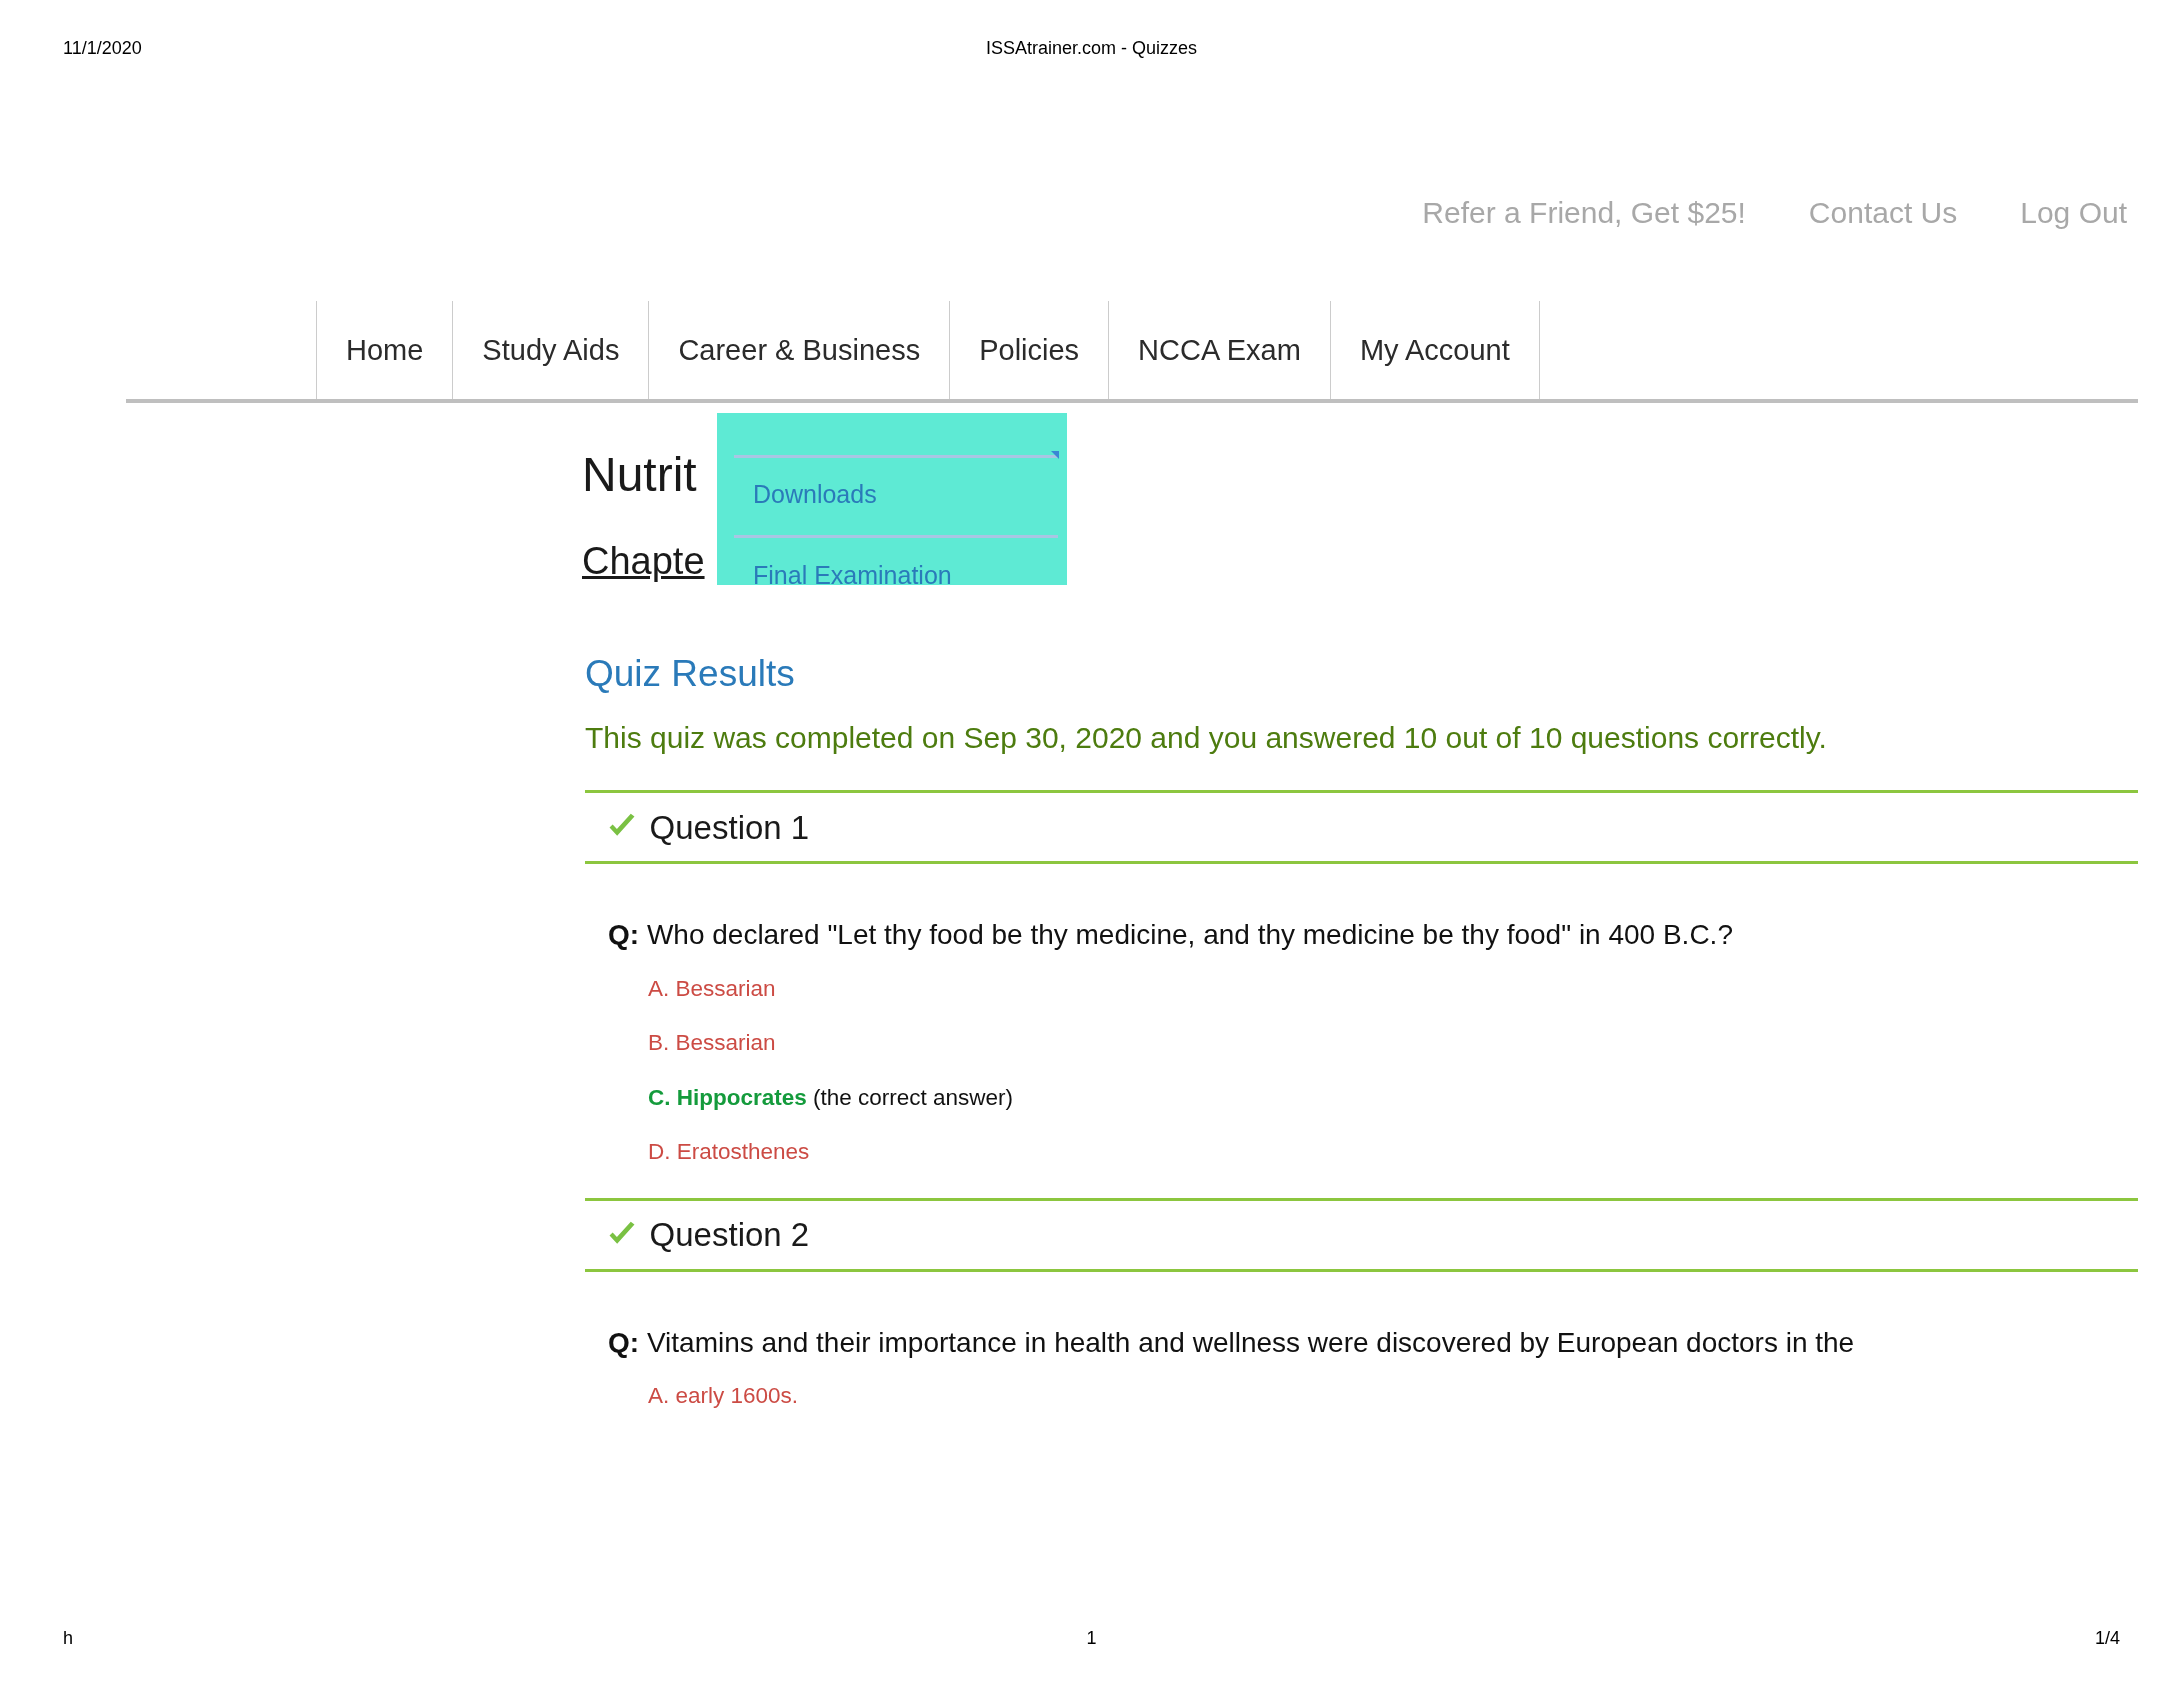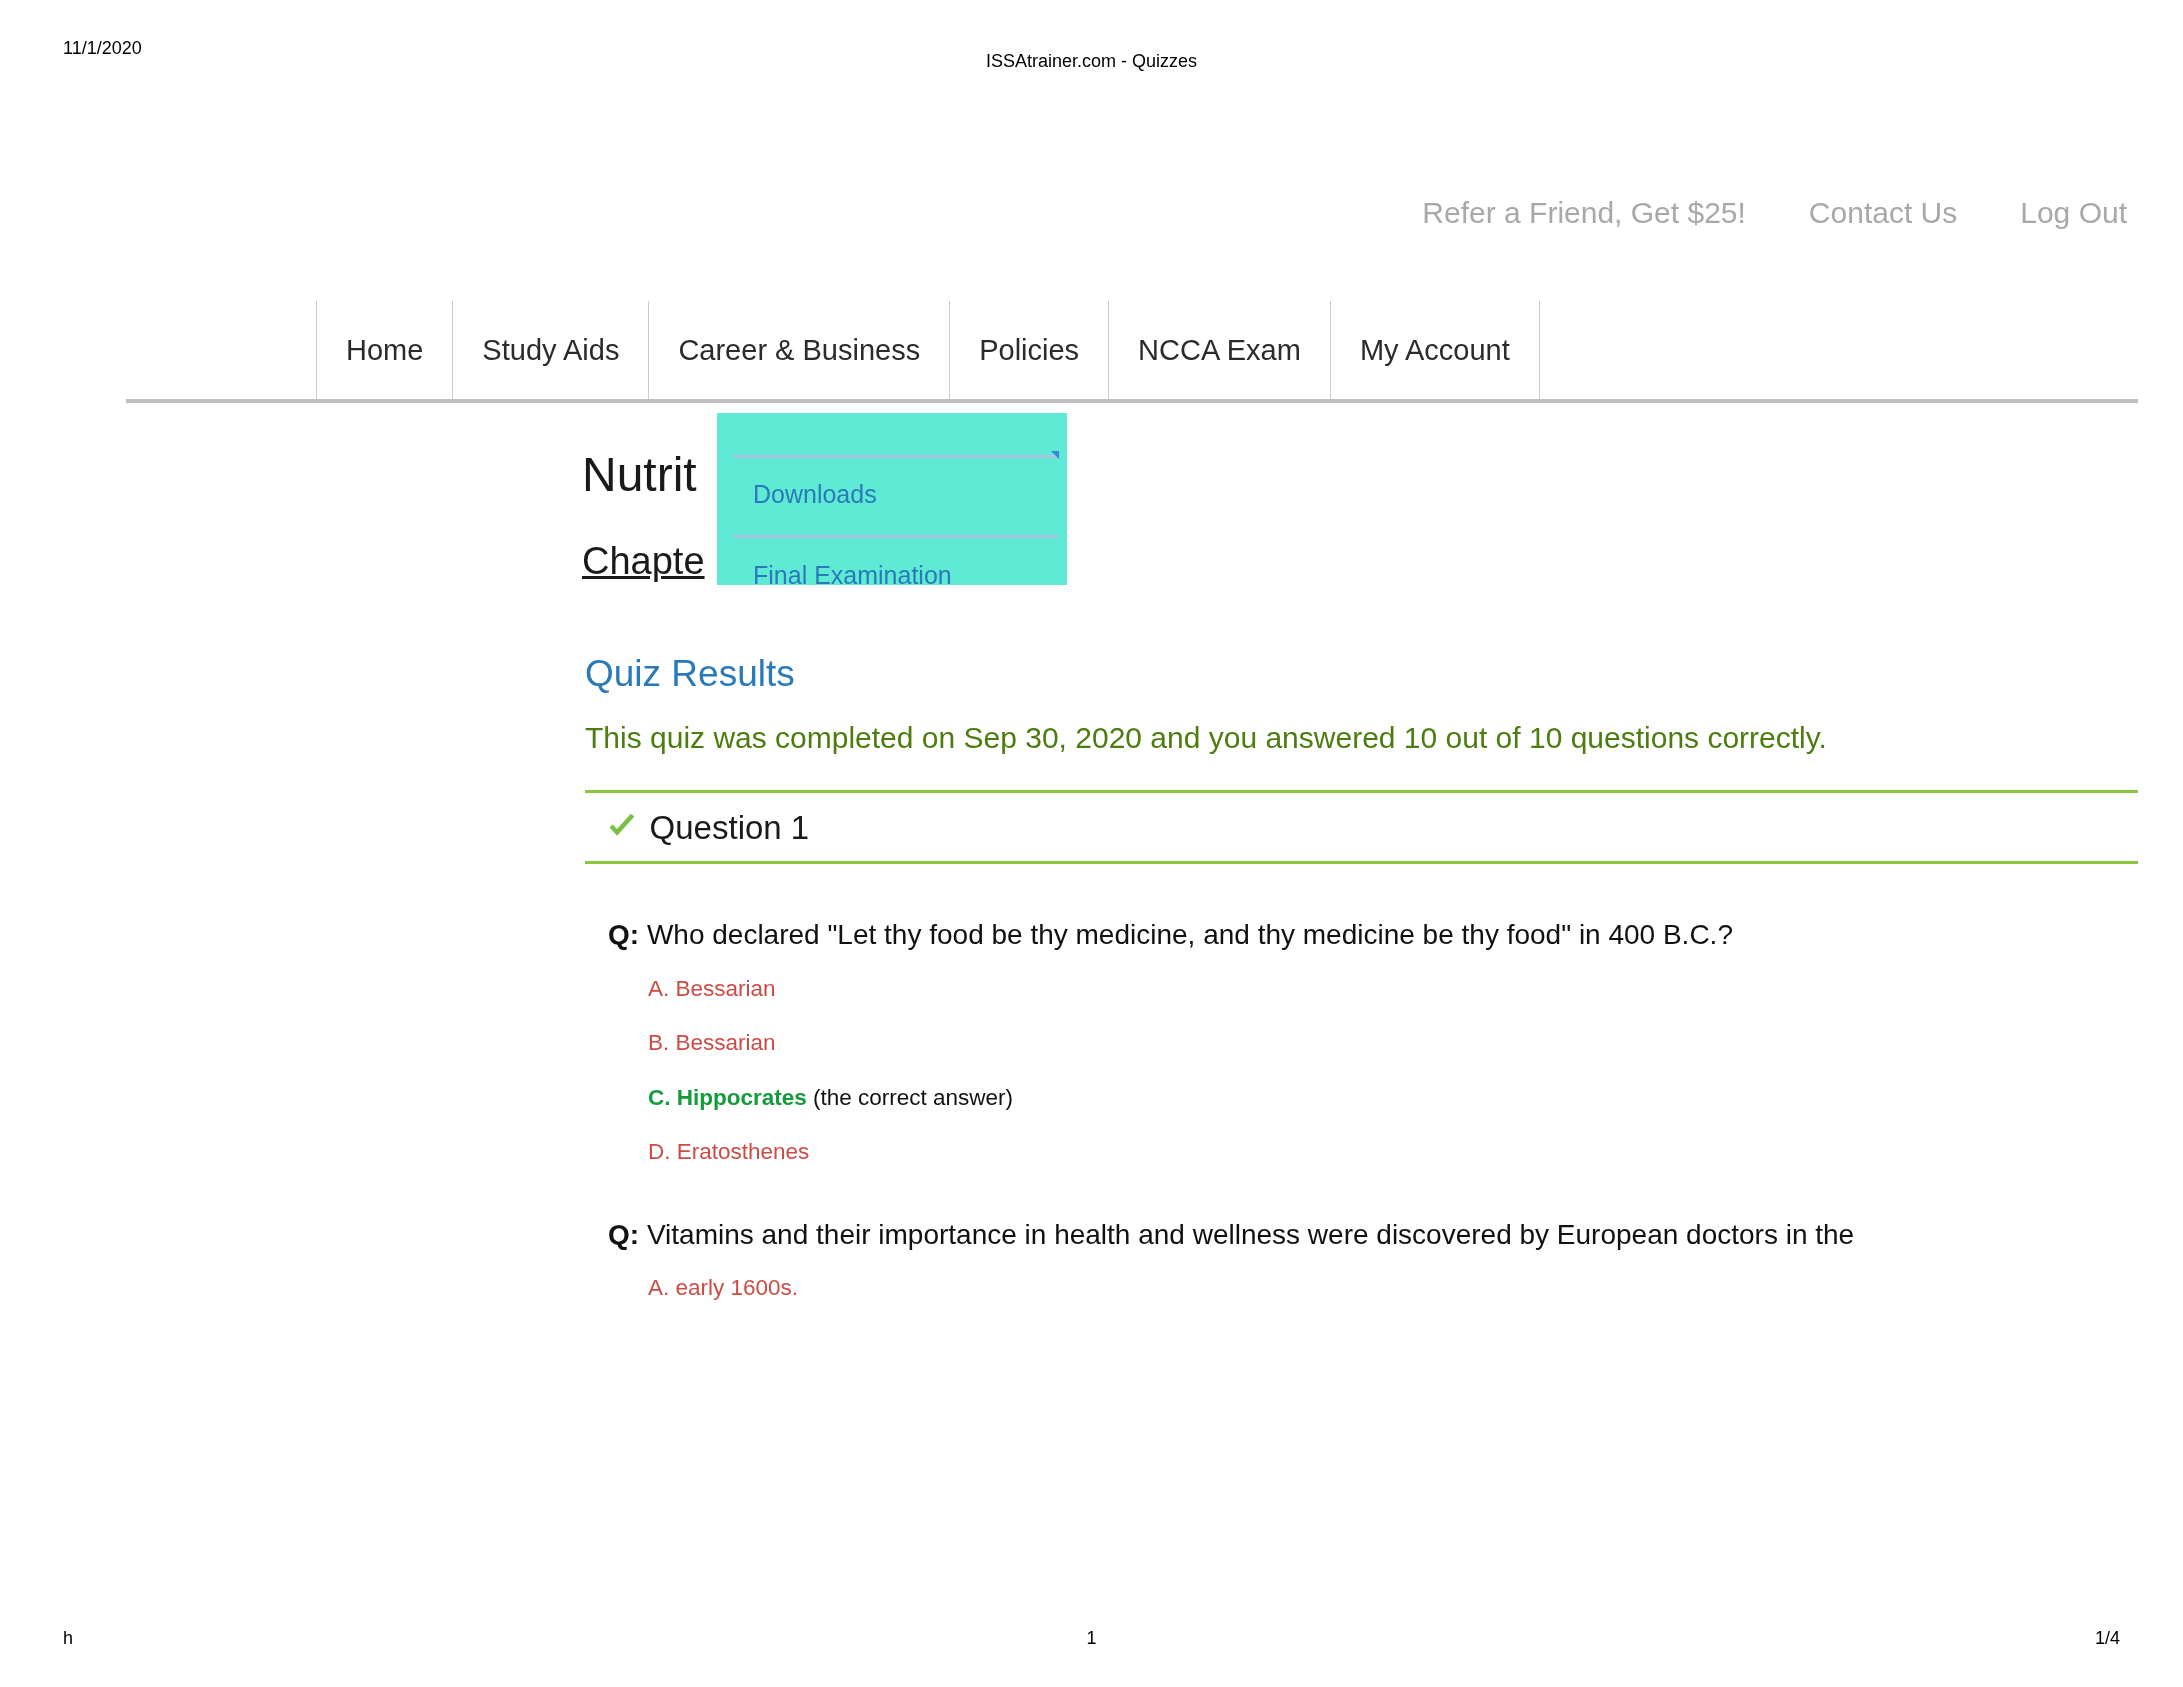--- a/index.html
+++ b/index.html
@@ -28,21 +28,21 @@
     position: absolute;
     left: 63px;
     top: 0;
     font-size: 18px;
     color: #000;
     white-space: nowrap;
   }
   .print-header .ph-title {
     position: absolute;
     left: 0;
-    top: 13px;
+    top: 0;
     width: 2183px;
     text-align: center;
     font-size: 18px;
     color: #000;
   }
 
   
   .utility-bar {
     position: absolute;
     top: 198px;
@@ -312,20 +312,26 @@
       <div class="answers">
         <div class="answer">A. Bessarian</div>
         <div class="answer">B. Bessarian</div>
         <div class="answer correct"><span>C. Hippocrates</span><span class="correct-note"> (the correct answer)</span></div>
         <div class="answer">D. Eratosthenes</div>
       </div>
     </div>
   </div>
 
   <div class="question-block">
+    <div class="question-header">
+      <svg class="check-icon" viewBox="0 0 24 24">
+        <path d="M3.2 12.4 L8.6 18.2 L20.8 4.6 L18.2 2.6 L8.4 13.4 L5.4 10.2 Z" fill="#7ac143"></path>
+      </svg>
+      <span class="question-label">Question 2</span>
+    </div>
     <div class="question-body">
       <div class="question-text"><span class="q-marker">Q:</span> <span>Vitamins and their importance in health and wellness were discovered by European doctors in the</span></div>
       <div class="answers">
         <div class="answer">A. early 1600s.</div>
       </div>
     </div>
   </div>
 </div>
 
 <div class="print-footer">

